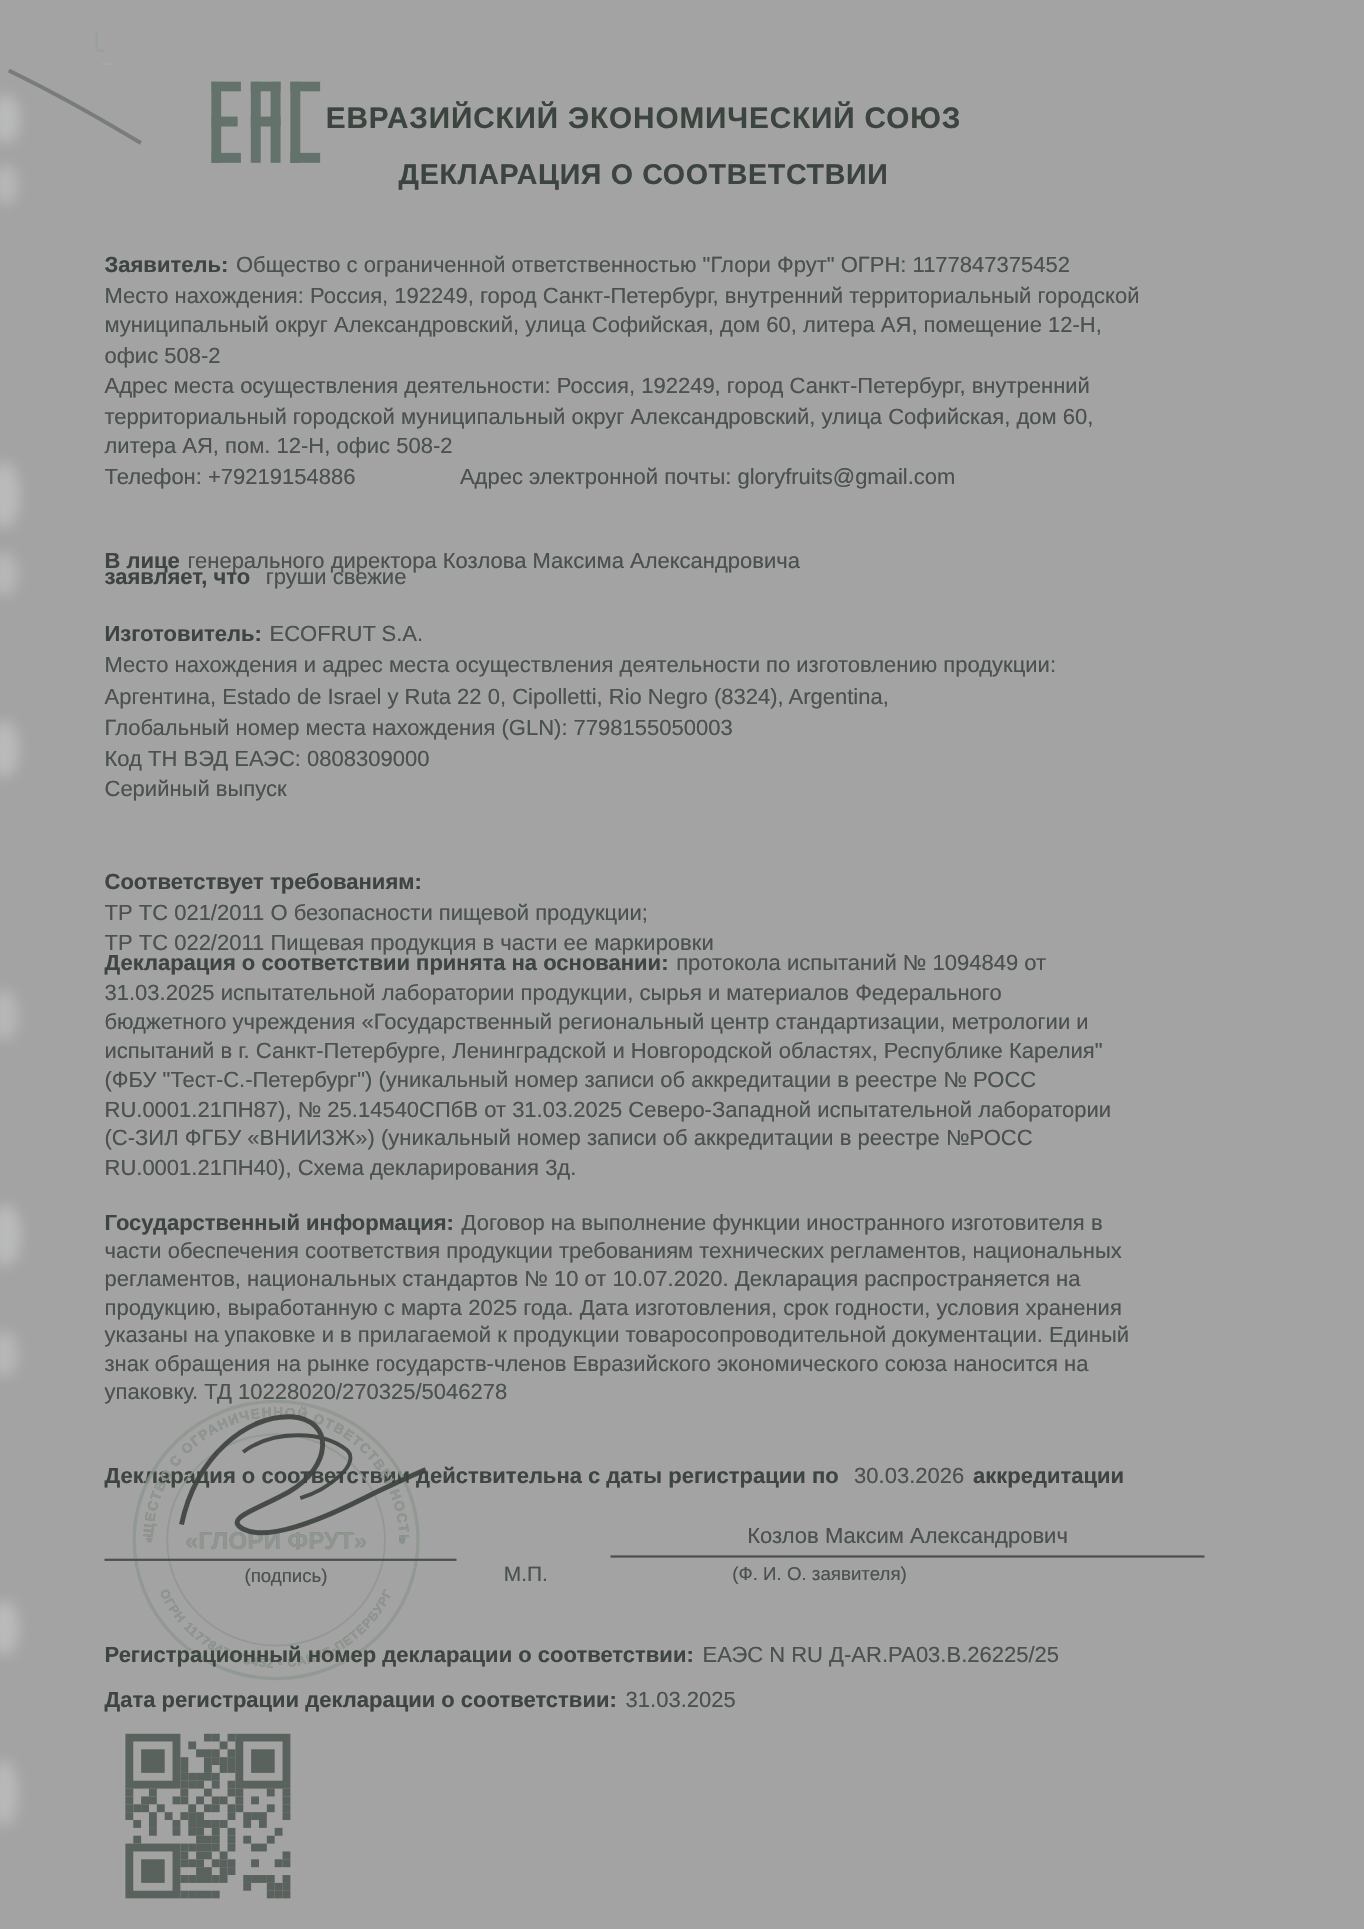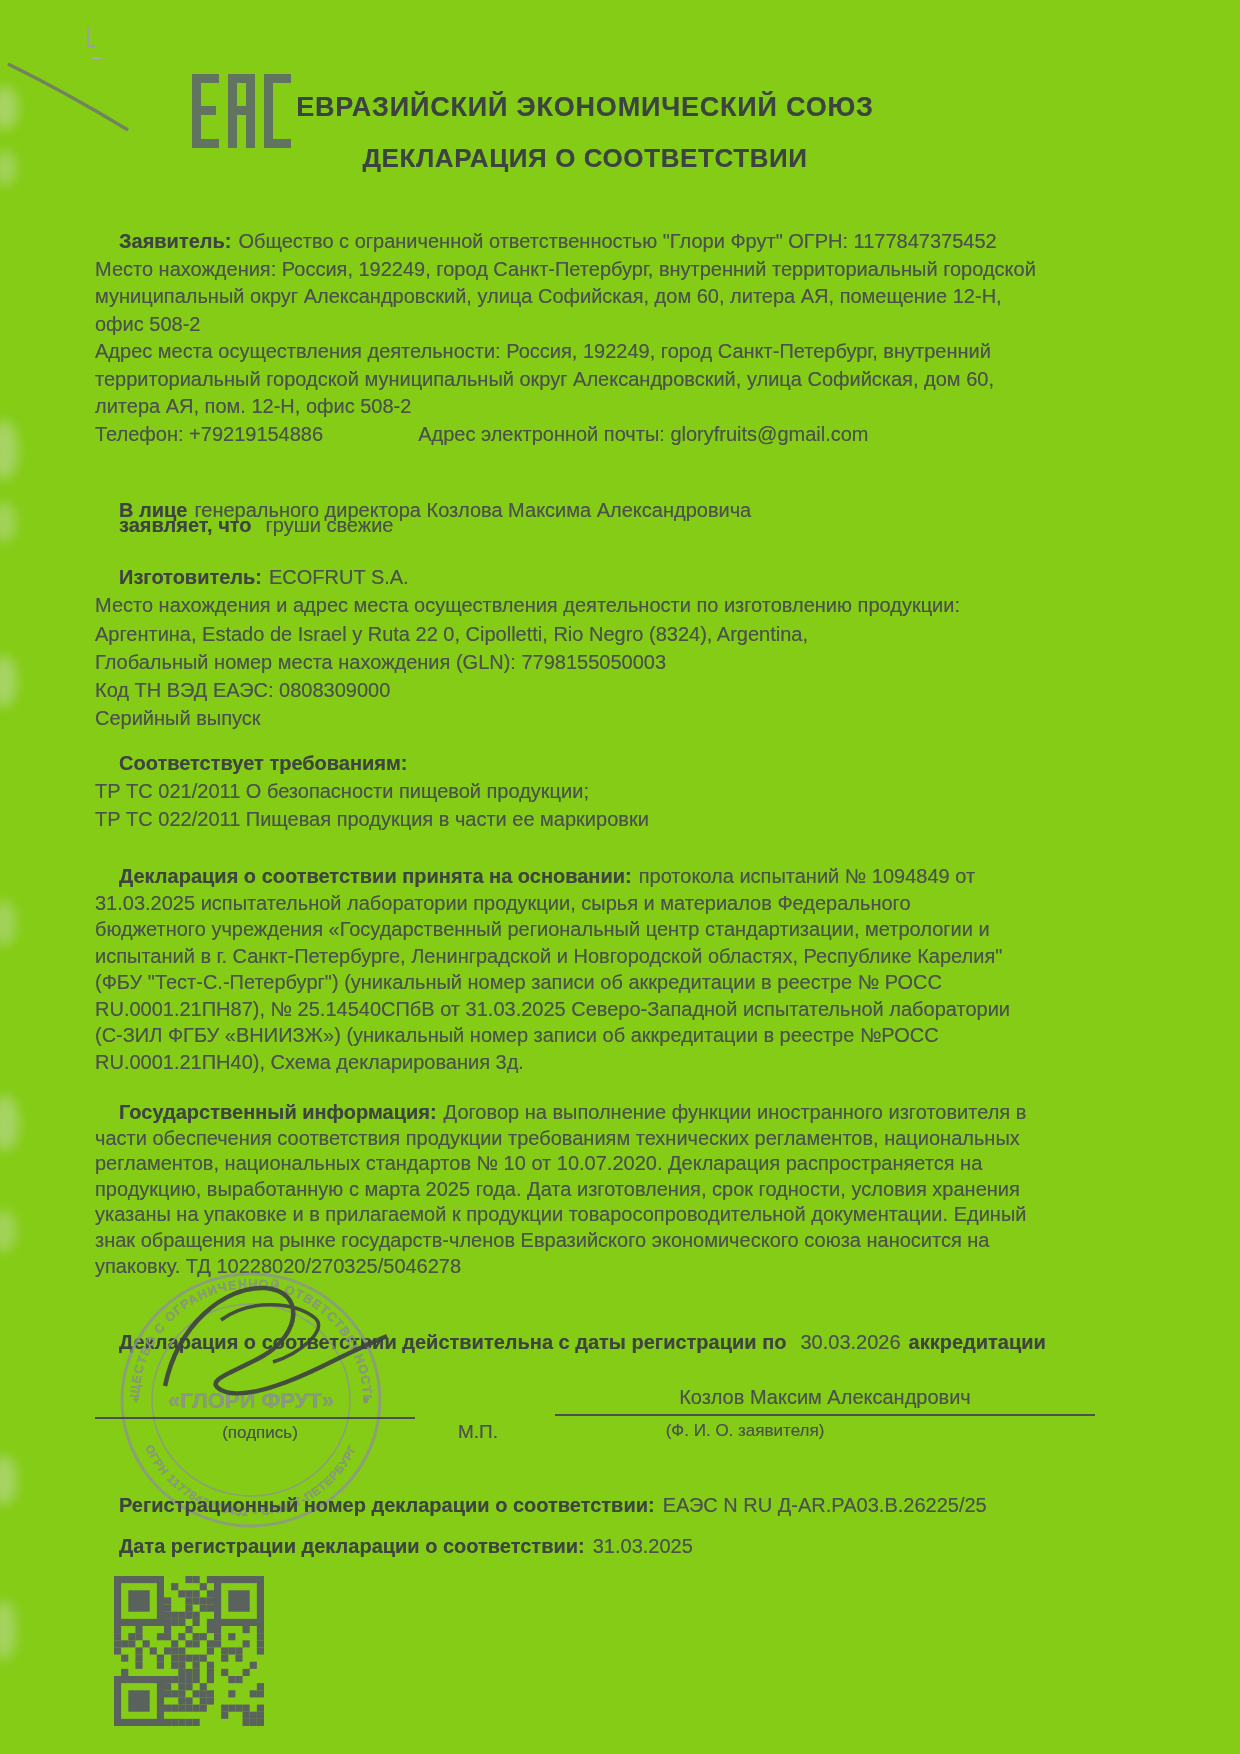--- a/index.html
+++ b/index.html
@@ -1,24 +1,24 @@
 <!DOCTYPE html>
 <html><head>
 <meta charset="utf-8">
 <style>
   html,body{margin:0;padding:0;background:#888;}
   .page{
     position:relative;width:1240px;height:1754px;margin:0 auto;
-    background:#84cc16;overflow:hidden;
+    background:#a3a3a3;overflow:hidden;
     font-family:"Liberation Sans",sans-serif;
     color:#4b524e;
     text-shadow:0 0 .6px rgba(70,78,74,.55);
   }
   .abs{position:absolute;}
-  b,.bold{font-weight:700;color:#3e4541;margin-left:24px;}
+  b,.bold{font-weight:700;color:#3e4541;}
   .titles{position:absolute;top:92px;left:0;width:1170px;text-align:center;
           color:#3c443f;font-weight:700;}
   .t1{font-size:27px;letter-spacing:.8px;}
   .t2{font-size:26px;margin-top:20px;letter-spacing:.6px;}
   .block{position:absolute;left:95px;width:1030px;font-size:20px;line-height:27.5px;}
   .line{white-space:nowrap;}
   .r{margin-left:7px;}
   .email-gap{margin-left:95px;}
   .d-gap{margin-left:14px;}
   .s-gap{margin-left:8px;}
@@ -95,21 +95,21 @@
 
   <div class="block" style="top:563px;line-height:28.3px">
     <div class="line"><b>Изготовитель:</b><span class="r">ECOFRUT S.A.</span></div>
     <div class="line">Место нахождения и адрес места осуществления деятельности по изготовлению продукции:</div>
     <div class="line">Аргентина, Estado de Israel y Ruta 22 0, Cipolletti, Rio Negro (8324), Argentina,</div>
     <div class="line">Глобальный номер места нахождения (GLN): 7798155050003</div>
     <div class="line">Код ТН ВЭД ЕАЭС:  0808309000</div>
     <div class="line">Серийный выпуск</div>
   </div>
 
-  <div class="block" style="top:749px;line-height:28px">
+  <div class="block" style="top:788px;line-height:28px">
     <div class="line"><b>Соответствует требованиям:</b></div>
     <div class="line">ТР ТС 021/2011 О безопасности пищевой продукции;</div>
     <div class="line">ТР ТС 022/2011 Пищевая продукция в части ее маркировки</div>
   </div>
 
   <div class="block" style="top:863px;line-height:26.5px">
     <div class="line"><b>Декларация о соответствии принята на основании:</b><span class="r">протокола испытаний  № 1094849  от</span></div>
     <div class="line">31.03.2025 испытательной  лаборатории продукции, сырья и  материалов  Федерального</div>
     <div class="line">бюджетного учреждения «Государственный региональный центр стандартизации, метрологии и</div>
     <div class="line">испытаний в г. Санкт-Петербурге, Ленинградской и Новгородской областях, Республике Карелия"</div>

